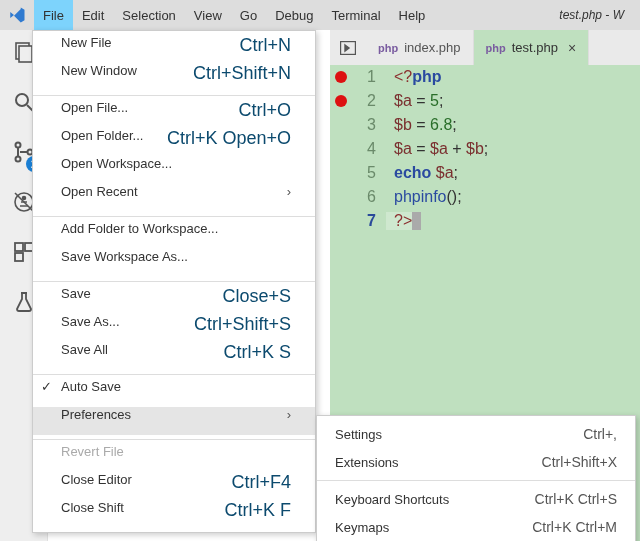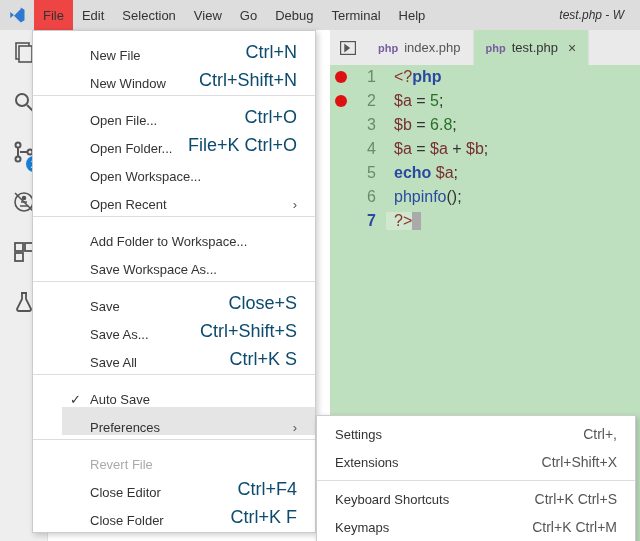--- a/index.html
+++ b/index.html
@@ -1,21 +1,21 @@
 <!DOCTYPE html>
 <html><head>
 <meta charset="utf-8">
 <style>
 * { box-sizing: border-box; margin: 0; padding: 0; font-family: "Segoe UI", Arial, sans-serif; }
 body { background: #fff; width: 640px; height: 541px; overflow: hidden; position: relative; font-size: 13px; color: #333; }
 
 .titlebar { height: 30px; background: #ddd; display: flex; align-items: center; }
 .titlebar .logo { width: 34px; display:flex; justify-content:center; }
 .titlebar .menuitem { padding: 0 9px; height: 30px; display: flex; align-items: center; cursor: default; }
-.titlebar .menuitem.active { background: #ef4444; }
+.titlebar .menuitem.active { background: #7dd3fc; }
 .titlebar .wintitle { margin-left: auto; padding-right: 16px; color: #333; font-size: 12px; white-space: nowrap; font-style: italic; }
 
 .body { display: flex; height: calc(541px - 30px); }
 .activitybar { width: 48px; background: #eee; border-right: 1px solid #e0e0e0; display:flex; flex-direction:column; align-items:center; padding-top:6px; gap:18px; }
 .activitybar .aicon { width:48px; height:32px; display:flex; align-items:center; justify-content:center; color:#555; position:relative; }
 .activitybar .badge { position:absolute; bottom:-4px; right:6px; background:#1b7fd4; color:#fff; border-radius:50%; width:16px; height:16px; font-size:10px; display:flex; align-items:center; justify-content:center; }
 
 .tabrow { position:absolute; left:330px; top:30px; right:0; height:35px; background:#eaeaea; display:flex; align-items:stretch; }
 .tabrow .runicon { width:36px; display:flex; align-items:center; justify-content:center; color:#555; }
 .tabrow .tab { display:flex; align-items:center; padding:0 12px; gap:6px; color:#555; border-right:1px solid #ddd; }
@@ -33,21 +33,21 @@
 .editor .curline .code { background:rgba(255,255,255,0.25); }
 .k-tag { color:#8b2f2f; }
 .k-var { color:#7a2f2f; }
 .k-op { color:#333; }
 .k-num { color:#2a6e2a; }
 .k-kw { color:#2a4aa0; font-weight:bold; }
 .k-fn { color:#2a4aa0; }
 .cursorcell { display:inline-block; background:#aaa; width:9px; height:18px; vertical-align:middle; }
 
 .dropdown { position:absolute; left:32px; top:30px; width:284px; background:#fff; border:1px solid #ccc; box-shadow:2px 2px 6px rgba(0,0,0,0.2); padding:4px 0; }
-.dropdown .item { display:flex; align-items:flex-end; height:28px; padding:0 18px 0 28px; position:relative;margin-left:29px; }
+.dropdown .item { display:flex; align-items:flex-start; height:28px; padding:0 24px 0 28px; position:relative; }
 .dropdown .item.disabled { color:#aaa; }
 .dropdown .item.hover { background:#e5e5e5; }
 .dropdown .item .chk { position:absolute; left:8px; }
 .dropdown .item .arr { margin-left:auto; color:#555; }
 .dropdown .item .sc { margin-left:auto; color:#0c4a6e; font-size:18px; }
 .dropdown .sep { height:1px; background:#ddd; margin:4px 0; }
 
 .submenu { position:absolute; left:316px; top:415px; width:320px; background:#fff; border:1px solid #ccc; box-shadow:2px 2px 6px rgba(0,0,0,0.2); padding:4px 0; }
 .submenu .item { display:flex; align-items:center; height:28px; padding:0 18px;justify-content:center; }
 .submenu .item .sc { margin-left:auto; color:#555; font-size:14px; }
@@ -188,21 +188,21 @@
       <span>New Window</span>
       <span class="sc">Ctrl+Shift+N</span>
     </div>
   <div class="sep"></div>
   <div class="item">
       <span>Open File...</span>
       <span class="sc">Ctrl+O</span>
     </div>
   <div class="item">
       <span>Open Folder...</span>
-      <span class="sc">File+K Ctrl+O</span>
+      <span class="sc">Ctrl+K Open+O</span>
     </div>
   <div class="item">
       <span>Open Workspace...</span>
     </div>
   <div class="item">
       <span>Open Recent</span>
       <span class="arr">›</span>
     </div>
   <div class="sep"></div>
   <div class="item">
@@ -235,21 +235,21 @@
     </div>
   <div class="sep"></div>
   <div class="item disabled">
       <span>Revert File</span>
     </div>
   <div class="item">
       <span>Close Editor</span>
       <span class="sc">Ctrl+F4</span>
     </div>
   <div class="item">
-      <span>Close Folder</span>
+      <span>Close Shift</span>
       <span class="sc">Ctrl+K F</span>
     </div>
 </div>
 
 <div class="submenu">
   <div class="item">
       <span>Settings</span>
       <span class="sc">Ctrl+,</span>
     </div>
   <div class="item">

